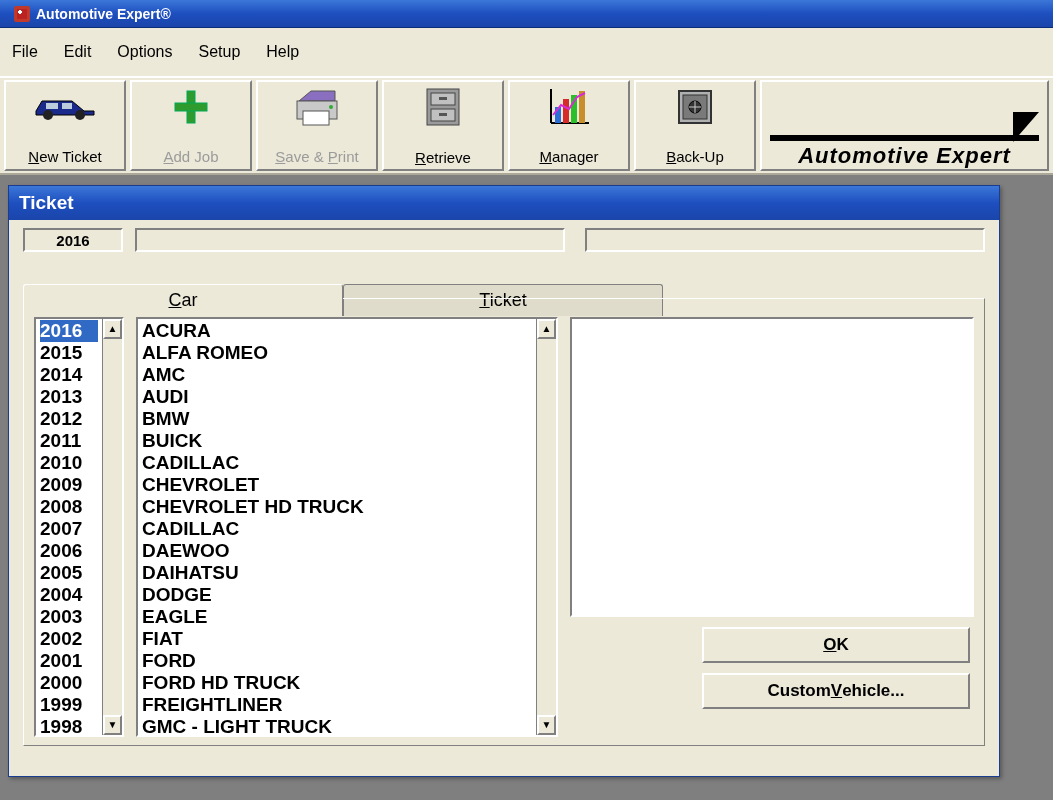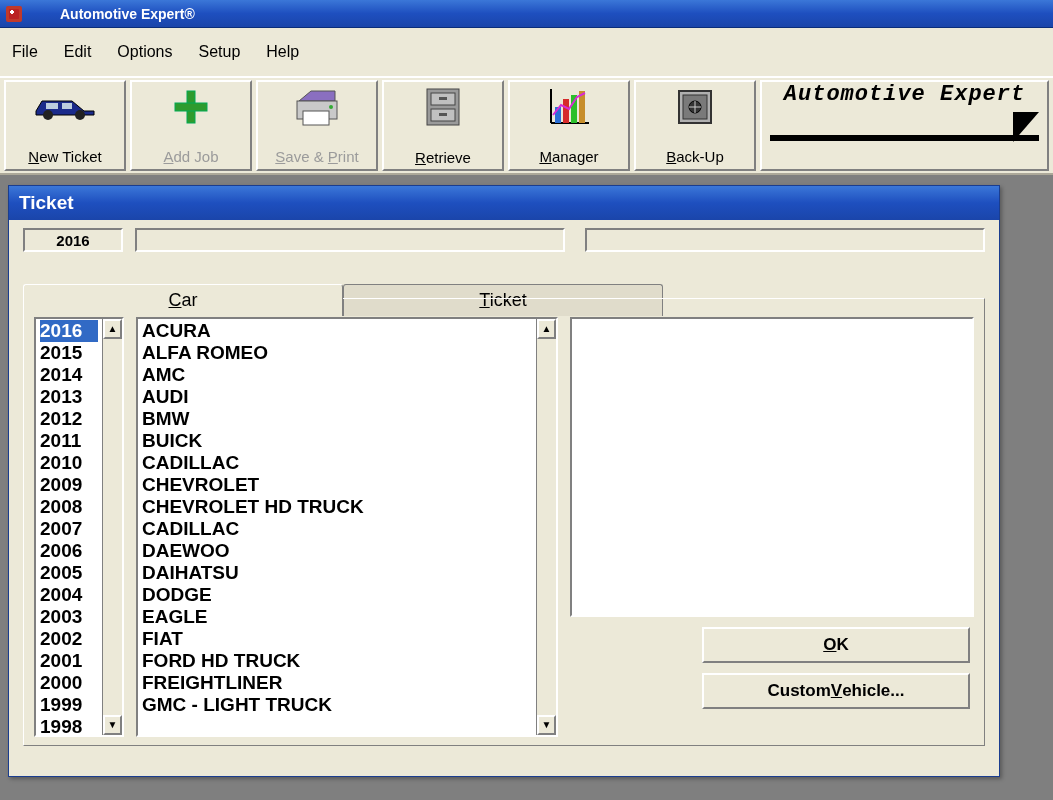--- a/index.html
+++ b/index.html
@@ -10,26 +10,25 @@
     width: 1053px;
     height: 800px;
     overflow: hidden;
   }
   
   .main-titlebar {
     background: linear-gradient(to bottom, #3b77d8 0%, #1e4fbf 50%, #1a45aa 100%);
     height: 28px;
     display: flex;
     align-items: center;
-    padding-left: 6px;
+    padding-left: 14px;
     color: #fff;
     font-weight: bold;
     font-size: 14px;
     border-bottom: 1px solid #0a2d7a;
-    gap: 32px;
   }
   .app-icon {
     width: 16px; height: 16px;
     background: #c0392b;
     margin-right: 6px;
     border-radius: 2px;
     position: relative;
   }
   .app-icon::after {
     content:''; position:absolute; left:3px; top:3px; width:10px; height:10px;
@@ -74,23 +73,23 @@
   }
   .toolbar-btn.disabled { color: #9b9b9b; }
   .toolbar-btn .icon-slot { height: 44px; display:flex; align-items:center; justify-content:center; }
   .toolbar-btn .label { }
   .toolbar-logo {
     flex: 1;
     border: 2px solid;
     border-color: #fff #808080 #808080 #fff;
     background: #ece9d8;
     display: flex;
-    align-items: flex-start;
+    align-items: flex-end;
     justify-content: center;
-    font-family: Liberation Mono, monospace;
+    font-family: Liberation Sans, sans-serif;
     font-size: 22px;
     font-style: italic;
     font-weight: 900;
     letter-spacing: 1px;
     position: relative;
   }
   .toolbar-logo .logo-line {
     position:absolute; left:8px; right:8px; bottom: 28px; height:6px; background:#000;
   }
   .toolbar-logo .logo-tri {
@@ -361,20 +360,21 @@
             <div class="item">BUICK</div>
             <div class="item">CADILLAC</div>
             <div class="item">CHEVROLET</div>
             <div class="item">CHEVROLET HD TRUCK</div>
             <div class="item">CADILLAC</div>
             <div class="item">DAEWOO</div>
             <div class="item">DAIHATSU</div>
             <div class="item">DODGE</div>
             <div class="item">EAGLE</div>
             <div class="item">FIAT</div>
+            <div class="item">FORD</div>
             <div class="item">FORD HD TRUCK</div>
             <div class="item">FREIGHTLINER</div>
             <div class="item">GMC - LIGHT TRUCK</div>
           </div>
         <div class="scrollbar">
           <div class="sb-btn">▲</div>
           <div class="sb-track"></div>
           <div class="sb-btn">▼</div>
         </div>
       </div>

